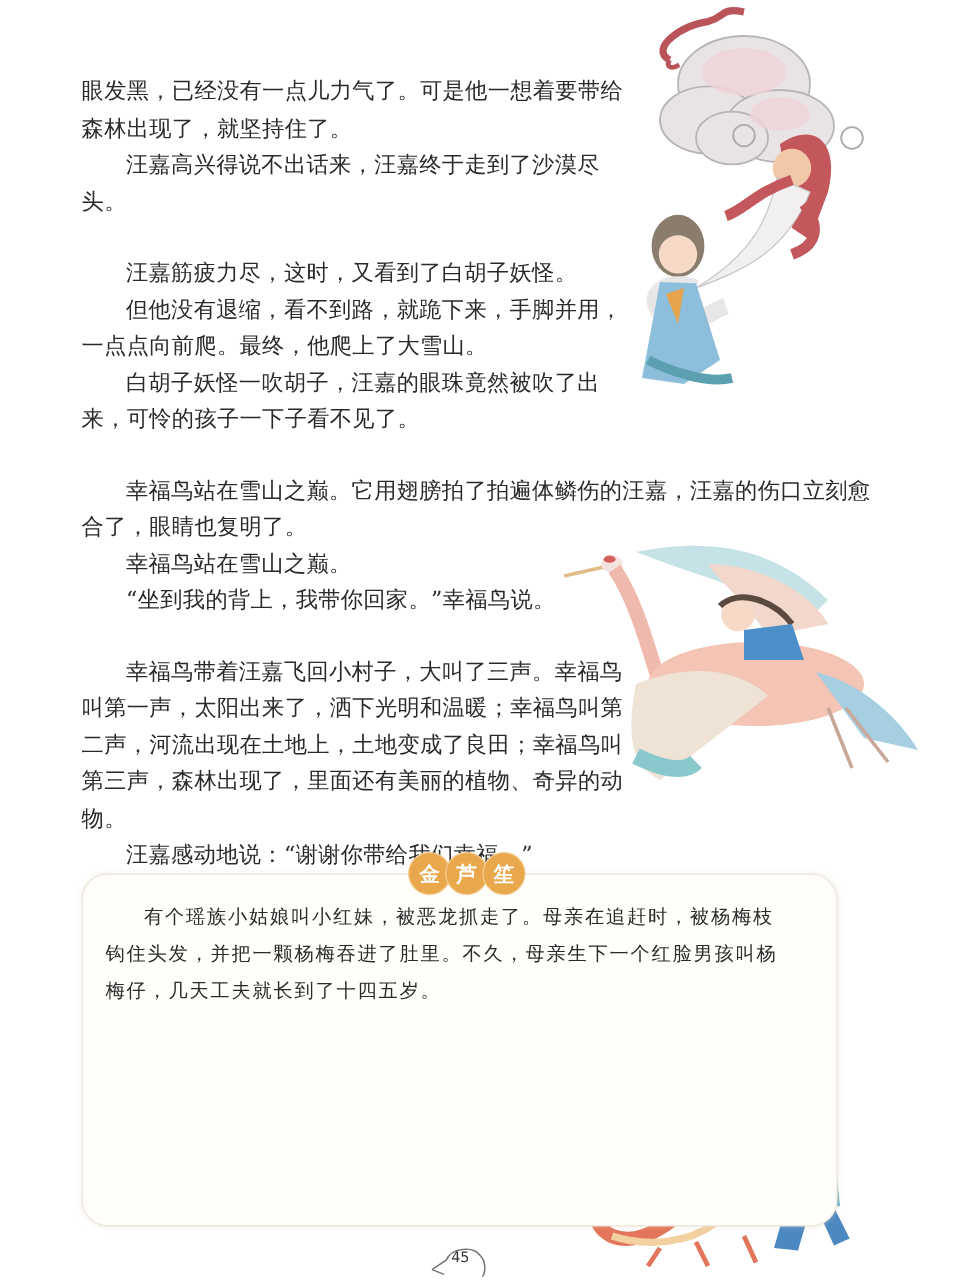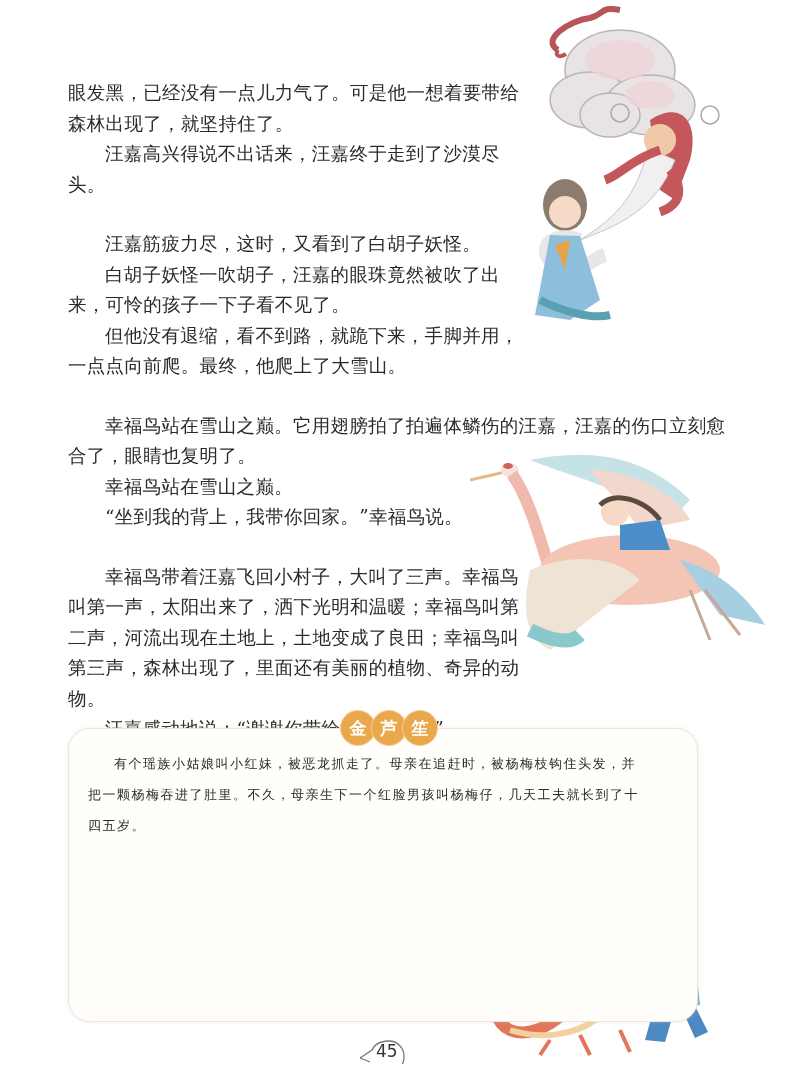--- a/index.html
+++ b/index.html
@@ -4,21 +4,21 @@
 <style>
   html, body { margin:0; padding:0; }
   body {
     width:800px; height:1067px; position:relative; overflow:hidden;
     background:#ffffff;
     font-family: "DejaVu Serif", "Liberation Serif", serif;
     color:#2a2a2a;
   }
   .story {
     position:absolute; left:68px; top:62px; width:460px;
-    font-size:18.5px; line-height:30.5px; letter-spacing:0.3px;margin-top:16px;
+    font-size:18.5px; line-height:30.5px; letter-spacing:0.3px;
   }
   .story p { margin:0; }
   .story p.indent { text-indent:2em; }
   .story .gap { height:29px; }
   .story .wide { width:470px; white-space:nowrap; }
 
   
   .illus { position:absolute; }
   #ill-demon { left:510px; top:0; width:250px; height:340px; }
   #ill-crane { left:470px; top:440px; width:330px; height:220px; }
@@ -36,33 +36,33 @@
   .box-title .c {
     width:34px; height:34px; border-radius:50%;
     background:#e9a84c; color:#fff; margin-left:-5px;
     display:flex; align-items:center; justify-content:center;
     font-family:"DejaVu Sans", sans-serif; font-size:17px; font-weight:bold;
     border:1px solid #f4cf95;
   }
   .box-title .c:first-child { margin-left:0; }
   .box-text {
     position:absolute; left:88px; top:748px; width:560px;
-    font-family:"DejaVu Serif", serif; font-size:13px; line-height:31px;
+    font-family:"DejaVu Serif", serif; font-size:16px; line-height:31px;
     color:#2b2b2b; letter-spacing:1.5px;
   }
   .box-text p { margin:0; }
   .box-text p.indent { text-indent:2em; }
   .box-text .narrow { width:400px; }
 
   .page-num {
     position:absolute; left:358px; top:1038px; width:54px; height:26px;
   }
   .page-num span {
     position:absolute; left:18px; top:3px;
-    font-family:"DejaVu Sans", sans-serif; font-size:17px; color:#333;
+    font-family:"DejaVu Sans", sans-serif; font-size:12px; color:#333;
   }
 </style>
 </head>
 <body>
 
 <svg id="ill-demon" class="illus" viewBox="0 0 250 340">
   <path d="M48 50 C30 40 60 20 80 18 C95 14 90 6 110 10" stroke="#b8545a" stroke-width="6" fill="none"></path>
   <path d="M48 50 C44 56 50 58 56 54" stroke="#b8545a" stroke-width="4" fill="none"></path>
   <g fill="#e8e4e6" stroke="#b9b4b7" stroke-width="1.5">
     <ellipse cx="110" cy="70" rx="55" ry="40"></ellipse>
@@ -120,22 +120,22 @@
   <path d="M175 85 L165 120 L185 122 L195 88 Z" fill="#4c89c2"></path>
   <path d="M200 85 L215 118 L228 112 L214 84 Z" fill="#4c89c2"></path>
 </svg>
 
 <div class="story">
   <p>眼发黑，已经没有一点儿力气了。可是他一想着要带给</p>
   <p>森林出现了，就坚持住了。</p>
   <p class="indent">汪嘉高兴得说不出话来，汪嘉终于走到了沙漠尽头。</p>
   <div class="gap"></div>
   <p class="indent">汪嘉筋疲力尽，这时，又看到了白胡子妖怪。</p>
+  <p class="indent">但他没有退缩，看不到路，就跪下来，手脚并用，一点点向前爬。最终，他爬上了大雪山。</p>
   <p class="indent">白胡子妖怪一吹胡子，汪嘉的眼珠竟然被吹了出来，可怜的孩子一下子看不见了。</p>
-  <p class="indent">但他没有退缩，看不到路，就跪下来，手脚并用，一点点向前爬。最终，他爬上了大雪山。</p>
   <div class="gap"></div>
   <p class="indent wide">幸福鸟站在雪山之巅。它用翅膀拍了拍遍体鳞伤的汪嘉，汪嘉的伤口立刻愈</p>
   <p>合了，眼睛也复明了。</p>
   <p class="indent">幸福鸟站在雪山之巅。</p>
   <p class="indent">“坐到我的背上，我带你回家。”幸福鸟说。</p>
   <div class="gap"></div>
   <p class="indent">幸福鸟带着汪嘉飞回小村子，大叫了三声。幸福鸟叫第一声，太阳出来了，洒下光明和温暖；幸福鸟叫第二声，河流出现在土地上，土地变成了良田；幸福鸟叫第三声，森林出现了，里面还有美丽的植物、奇异的动物。</p>
   <p class="indent">汪嘉感动地说：“谢谢你带给我们幸福。”</p>
   <p class="indent">幸福鸟说：“是你找到了幸福。”</p>
 </div>

